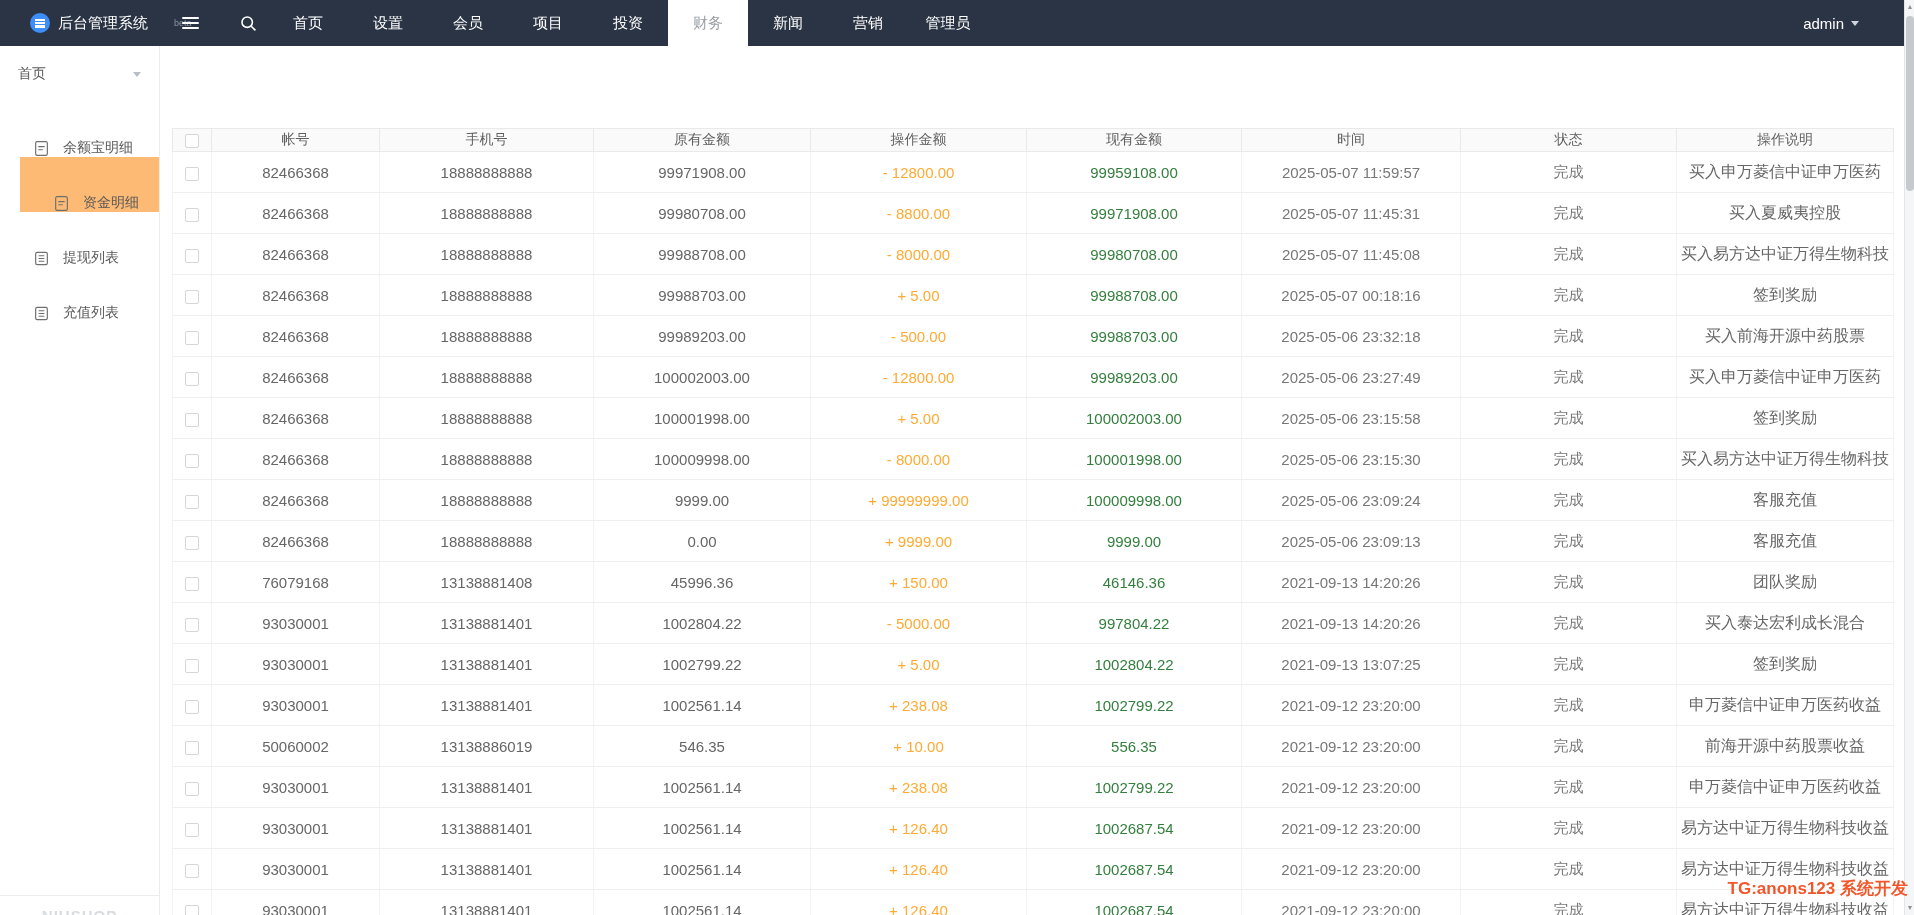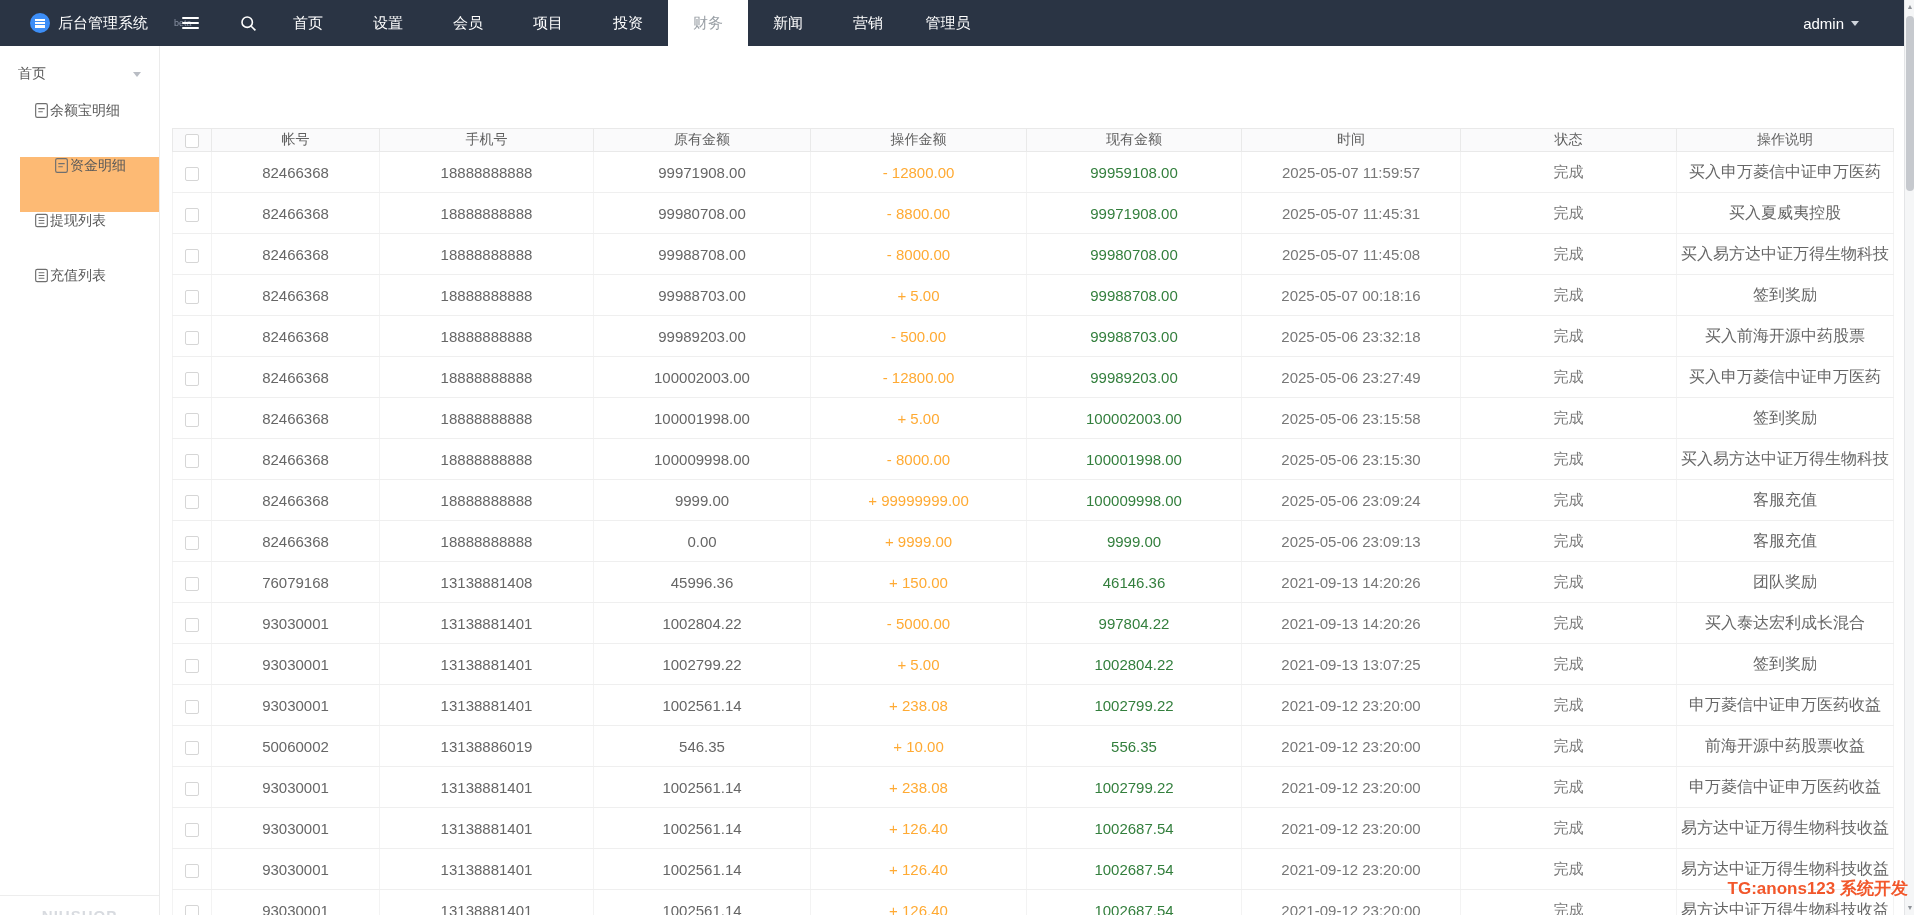--- a/index.html
+++ b/index.html
@@ -38,21 +38,21 @@
   .sb-thumb { position:absolute; left:1px; top:16px; width:8px; height:175px; background:#c6c9ce;
             border-radius:4px; }
 
   
   .sidebar { position:absolute; left:0; top:46px; width:160px; bottom:0; background:#fff;
             border-right:1px solid #ebebeb; z-index:10; }
   .side-group { height:56px; display:flex; align-items:center; padding:0 18px; cursor:pointer; }
   .side-group-label { color:#595959; font-size:14px; flex:1; }
   .side-group .caret-down { border-top-color:#b9bdc4; }
   .side-menu { list-style:none; }
-  .side-item { height:55px; display:flex; align-items:flex-start; padding-left:33px; 
+  .side-item { height:55px; display:flex; align-items:flex-end; padding-left:33px; gap:13px;
             color:#595959; font-size:14px; cursor:pointer; }
   .side-item.active { background:#fdba74;margin-left:20px; }
   .side-item svg { flex:none; }
   .side-rule { position:absolute; left:0; top:849px; width:100%; height:1px; background:#ededed; }
   .side-watermark { position:absolute; bottom:-9px; left:0; width:100%; text-align:center;
             color:#d8dbe0; font-size:15px; font-weight:bold; letter-spacing:1px; }
 
   
   .main { position:absolute; left:160px; top:46px; right:10px; bottom:0; background:#fff; }
   .toolbar { position:absolute; top:32px; right:32px; display:flex; }

